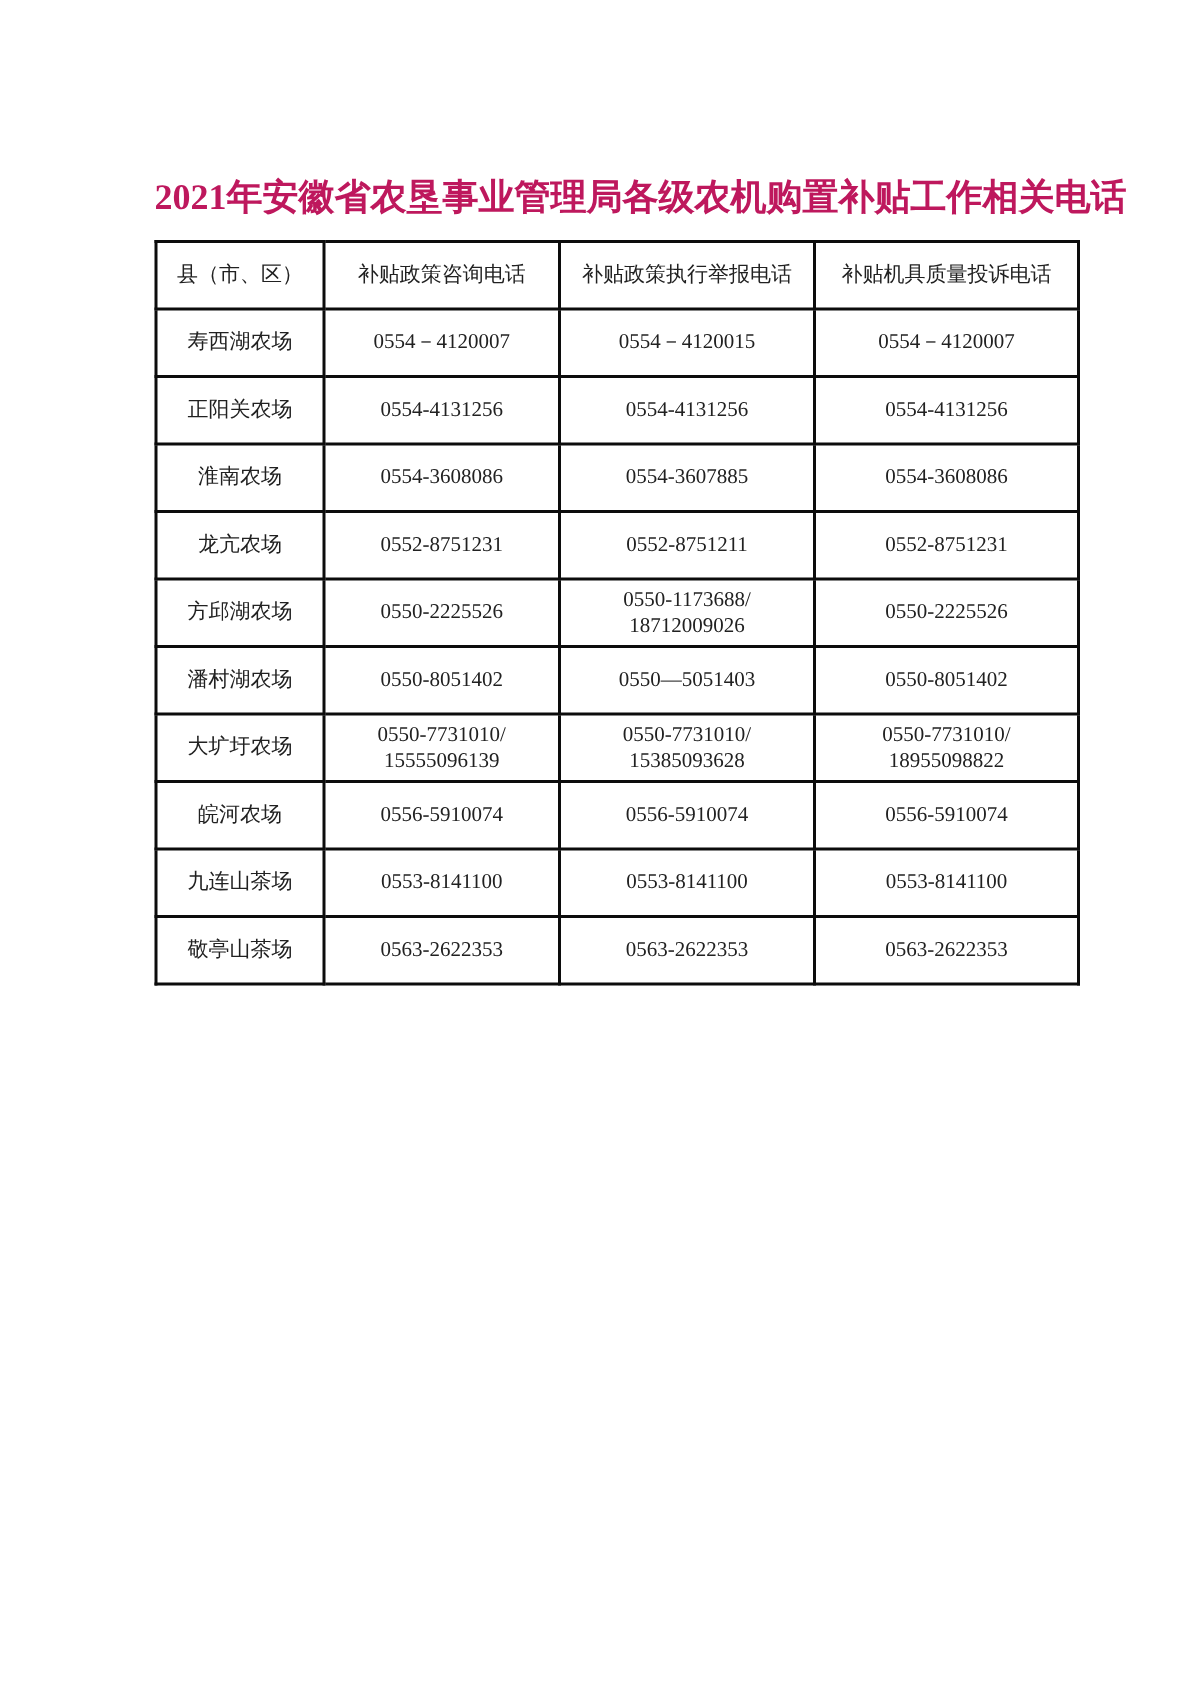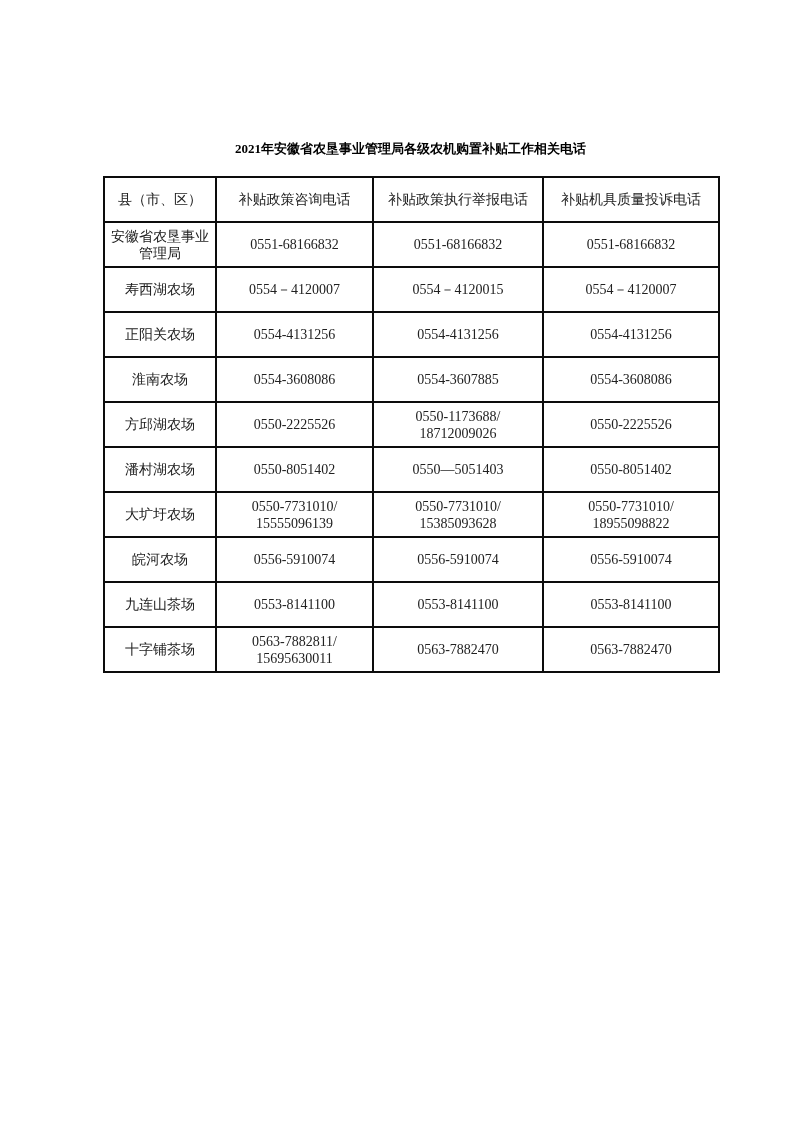--- a/index.html
+++ b/index.html
@@ -15,25 +15,25 @@
     overflow: hidden;
     font-family: "Liberation Serif", "DejaVu Serif", serif;
   }
   .content {
     position: absolute;
     left: 103px;
     top: 121px;
     width: 615px;
   }
   .doc-title {
-    margin: 16px 0 16px 0;
-    font-size: 13px;
+    margin: 0 0 16px 0;
+    font-size: 24px;
     line-height: 23px;
     font-weight: bold;
-    color: #000000;
+    color: #be185d;
     text-align: center;
     white-space: nowrap;
     font-family: "Liberation Serif", "DejaVu Serif", serif;
   }
   table.phone-table {
     border-collapse: collapse;
     table-layout: fixed;
     width: 615px;
     padding-left: 16px;
   }
@@ -74,43 +74,42 @@
       <thead>
         <tr>
           <th>县（市、区）</th>
           <th>补贴政策咨询电话</th>
           <th>补贴政策执行举报电话</th>
           <th>补贴机具质量投诉电话</th>
         </tr>
       </thead>
       <tbody>
         <tr>
-          <td>安徽省农垦事业
-管理局</td>
-          <td>0551-68166832</td>
-          <td>0551-68166832</td>
-          <td>0551-68166832</td>
-        </tr>
-        <tr>
           <td>寿西湖农场</td>
           <td>0554－4120007</td>
           <td>0554－4120015</td>
           <td>0554－4120007</td>
         </tr>
         <tr>
           <td>正阳关农场</td>
           <td>0554-4131256</td>
           <td>0554-4131256</td>
           <td>0554-4131256</td>
         </tr>
         <tr>
           <td>淮南农场</td>
           <td>0554-3608086</td>
           <td>0554-3607885</td>
           <td>0554-3608086</td>
+        </tr>
+        <tr>
+          <td>龙亢农场</td>
+          <td>0552-8751231</td>
+          <td>0552-8751211</td>
+          <td>0552-8751231</td>
         </tr>
         <tr>
           <td>方邱湖农场</td>
           <td>0550-2225526</td>
           <td>0550-1173688/
 18712009026</td>
           <td>0550-2225526</td>
         </tr>
         <tr>
           <td>潘村湖农场</td>
@@ -133,22 +132,21 @@
           <td>0556-5910074</td>
           <td>0556-5910074</td>
         </tr>
         <tr>
           <td>九连山茶场</td>
           <td>0553-8141100</td>
           <td>0553-8141100</td>
           <td>0553-8141100</td>
         </tr>
         <tr>
-          <td>十字铺茶场</td>
-          <td>0563-7882811/
-15695630011</td>
-          <td>0563-7882470</td>
-          <td>0563-7882470</td>
+          <td>敬亭山茶场</td>
+          <td>0563-2622353</td>
+          <td>0563-2622353</td>
+          <td>0563-2622353</td>
         </tr>
       </tbody>
     </table>
   </div>
 </div>
 
 </body></html>

